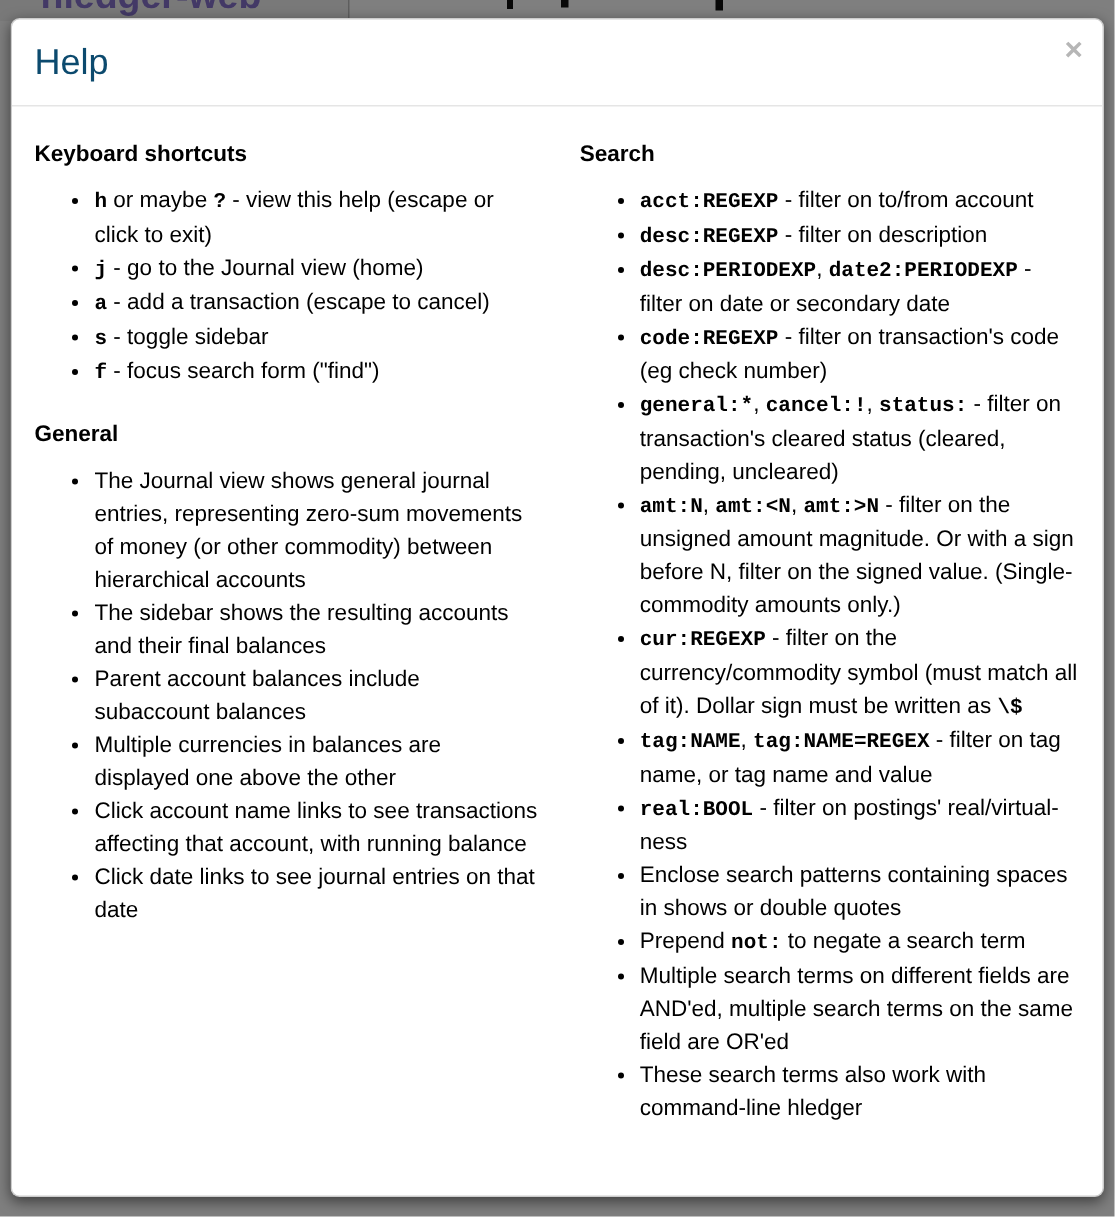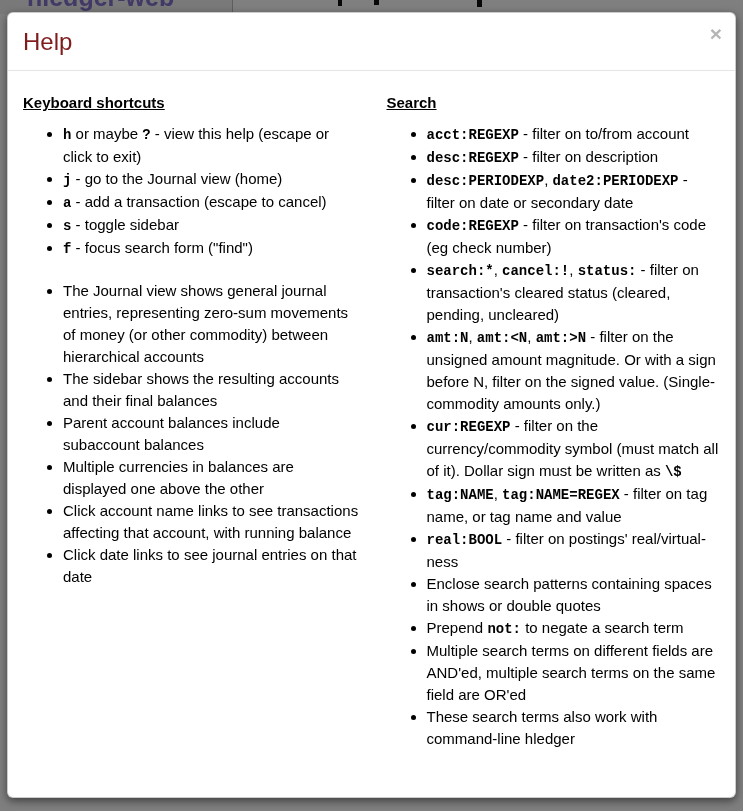--- a/index.html
+++ b/index.html
@@ -27,32 +27,32 @@
   
   .backdrop{position:absolute;inset:0;background:rgba(0,0,0,0.5);z-index:5;}
   
   .help-modal{
     position:absolute;left:7px;top:12px;width:729px;height:786px;
     background:#fff;border:1px solid rgba(0,0,0,.2);border-radius:6px;
     box-shadow:0 3px 9px rgba(0,0,0,.5);
     z-index:10;box-sizing:border-box;
   }
   .modal-header{position:relative;padding:14px 15px;border-bottom:1px solid #e5e5e5;}
-  .modal-title{margin:0;font-size:24px;font-weight:normal;line-height:29px;color:#7f1d1d;}
+  .modal-title{margin:0;font-size:24px;font-weight:normal;line-height:29px;color:#0c4a6e;}
   .close-btn{
     position:absolute;top:10px;right:13px;
     background:none;border:none;padding:0;cursor:pointer;
     font-size:21px;font-weight:bold;color:#b6b6b6;line-height:1;
     font-family:"Liberation Sans",sans-serif;
   }
   .modal-body{display:flex;padding:22px 15px 20px;box-sizing:border-box;}
   .col{box-sizing:border-box;}
   .col-left{width:50%;padding-right:12px;}
   .col-right{width:50%;padding-left:15px;}
-  .section-heading{font-size:15px;font-weight:bold;margin:0 0 10px;line-height:20px;text-decoration:underline;}
+  .section-heading{font-size:15px;font-weight:bold;margin:0 0 10px;line-height:20px;}
   ul.help-list{margin:9px 0 20px;padding-left:40px;font-size:15px;line-height:22px;}
   ul.help-list li{margin:0;}
   ul.help-list code{
     font-family:"Liberation Mono","DejaVu Sans Mono",monospace;
     font-weight:bold;font-size:14px;color:#000;
     background:none;padding:0;
   }
 </style>
 </head>
 <body>
@@ -76,37 +76,38 @@
   <div class="modal-body">
     <div class="col col-left">
       <div class="section-heading">Keyboard shortcuts</div>
       <ul class="help-list">
           <li><code>h</code><span> or maybe </span><code>?</code><span> - view this help (escape or click to exit)</span></li>
           <li><code>j</code><span> - go to the Journal view (home)</span></li>
           <li><code>a</code><span> - add a transaction (escape to cancel)</span></li>
           <li><code>s</code><span> - toggle sidebar</span></li>
           <li><code>f</code><span> - focus search form ("find")</span></li>
         </ul>
+      <div class="section-heading">General</div>
       <ul class="help-list">
           <li><span>The Journal view shows general journal entries, representing zero-sum movements of money (or other commodity) between hierarchical accounts</span></li>
           <li><span>The sidebar shows the resulting accounts and their final balances</span></li>
           <li><span>Parent account balances include subaccount balances</span></li>
           <li><span>Multiple currencies in balances are displayed one above the other</span></li>
           <li><span>Click account name links to see transactions affecting that account, with running balance</span></li>
           <li><span>Click date links to see journal entries on that date</span></li>
         </ul>
     </div>
     <div class="col col-right">
       <div class="section-heading">Search</div>
       <ul class="help-list">
           <li><code>acct:REGEXP</code><span> - filter on to/from account</span></li>
           <li><code>desc:REGEXP</code><span> - filter on description</span></li>
           <li><code>desc:PERIODEXP</code><span>, </span><code>date2:PERIODEXP</code><span> - filter on date or secondary date</span></li>
           <li><code>code:REGEXP</code><span> - filter on transaction's code (eg check number)</span></li>
-          <li><code>search:*</code><span>, </span><code>cancel:!</code><span>, </span><code>status:</code><span> - filter on transaction's cleared status (cleared, pending, uncleared)</span></li>
+          <li><code>general:*</code><span>, </span><code>cancel:!</code><span>, </span><code>status:</code><span> - filter on transaction's cleared status (cleared, pending, uncleared)</span></li>
           <li><code>amt:N</code><span>, </span><code>amt:&lt;N</code><span>, </span><code>amt:&gt;N</code><span> - filter on the unsigned amount magnitude. Or with a sign before N, filter on the signed value. (Single-commodity amounts only.)</span></li>
           <li><code>cur:REGEXP</code><span> - filter on the currency/commodity symbol (must match all of it). Dollar sign must be written as </span><code>\$</code></li>
           <li><code>tag:NAME</code><span>, </span><code>tag:NAME=REGEX</code><span> - filter on tag name, or tag name and value</span></li>
           <li><code>real:BOOL</code><span> - filter on postings' real/virtual-ness</span></li>
           <li><span>Enclose search patterns containing spaces in shows or double quotes</span></li>
           <li><span>Prepend </span><code>not:</code><span> to negate a search term</span></li>
           <li><span>Multiple search terms on different fields are AND'ed, multiple search terms on the same field are OR'ed</span></li>
           <li><span>These search terms also work with command-line hledger</span></li>
         </ul>
     </div>

